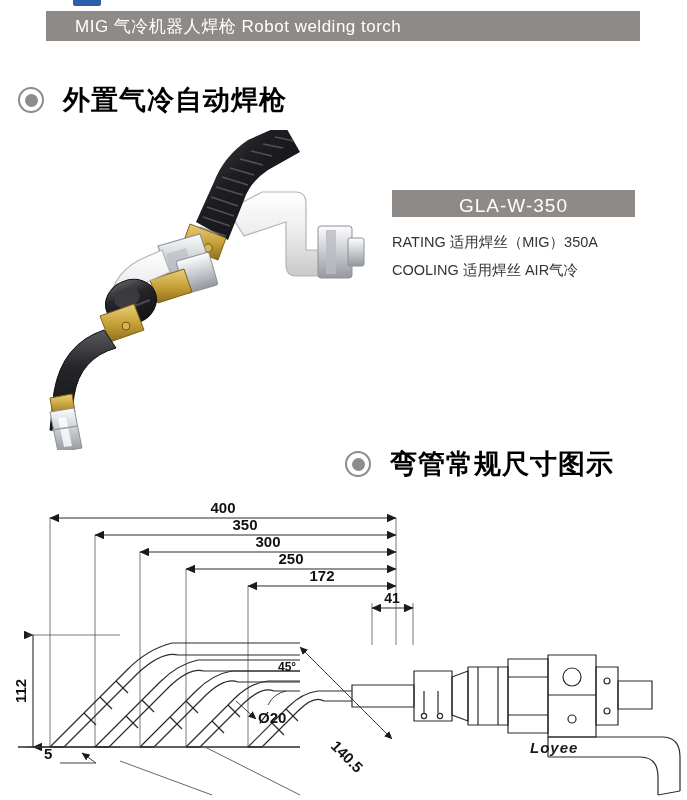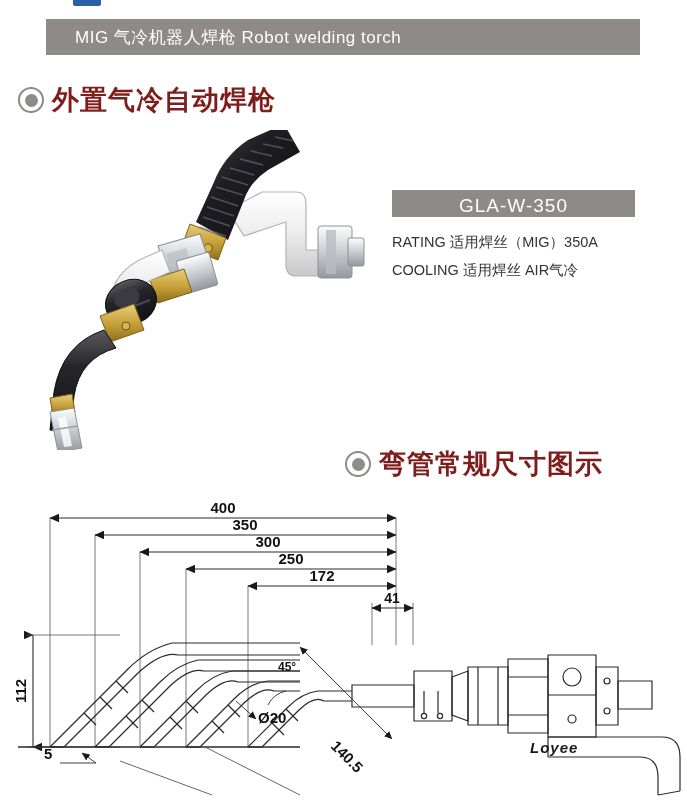--- a/index.html
+++ b/index.html
@@ -13,41 +13,41 @@
   .page{position:relative;width:687px;height:800px;}
 
   
   .logo-frag{
     position:absolute;left:73px;top:-6px;width:28px;height:12px;
     background:#2d5fa8;border-radius:2px;
   }
 
   
   .banner{
-    position:absolute;left:46px;top:11px;width:594px;height:36px;
+    position:absolute;left:46px;top:11px;width:594px;height:30px;
     background:#8d8a88;
-    display:flex;align-items:center;margin-top:8px;
+    display:flex;align-items:center;
   }
   .banner-text{
     color:#ffffff;font-size:17px;letter-spacing:.5px;
     margin-left:29px;white-space:nowrap;font-weight:400;
   }
 
   
   .sec-head{position:absolute;display:flex;align-items:center;}
   .bullet{
     width:26px;height:26px;border-radius:50%;
     border:2.5px solid #8e8c8a;background:#ffffff;
     box-sizing:border-box;display:flex;align-items:center;justify-content:center;
     flex:none;
   }
   .bullet i{display:block;width:13px;height:13px;border-radius:50%;background:#8e8c8a;}
   .sec-title{
     font-family:"DejaVu Serif","Liberation Serif",serif;
-    font-weight:700;font-size:27px;color:#7f1d1d;margin-left:8px;
+    font-weight:700;font-size:27px;color:#000000;margin-left:19px;
     letter-spacing:1px;white-space:nowrap;
   }
   #head1{left:18px;top:82px;}
   #head2{left:345px;top:446px;}
 
   
   .photo{position:absolute;left:0px;top:130px;width:380px;height:320px;}
   .photo svg{display:block;}
 
   

